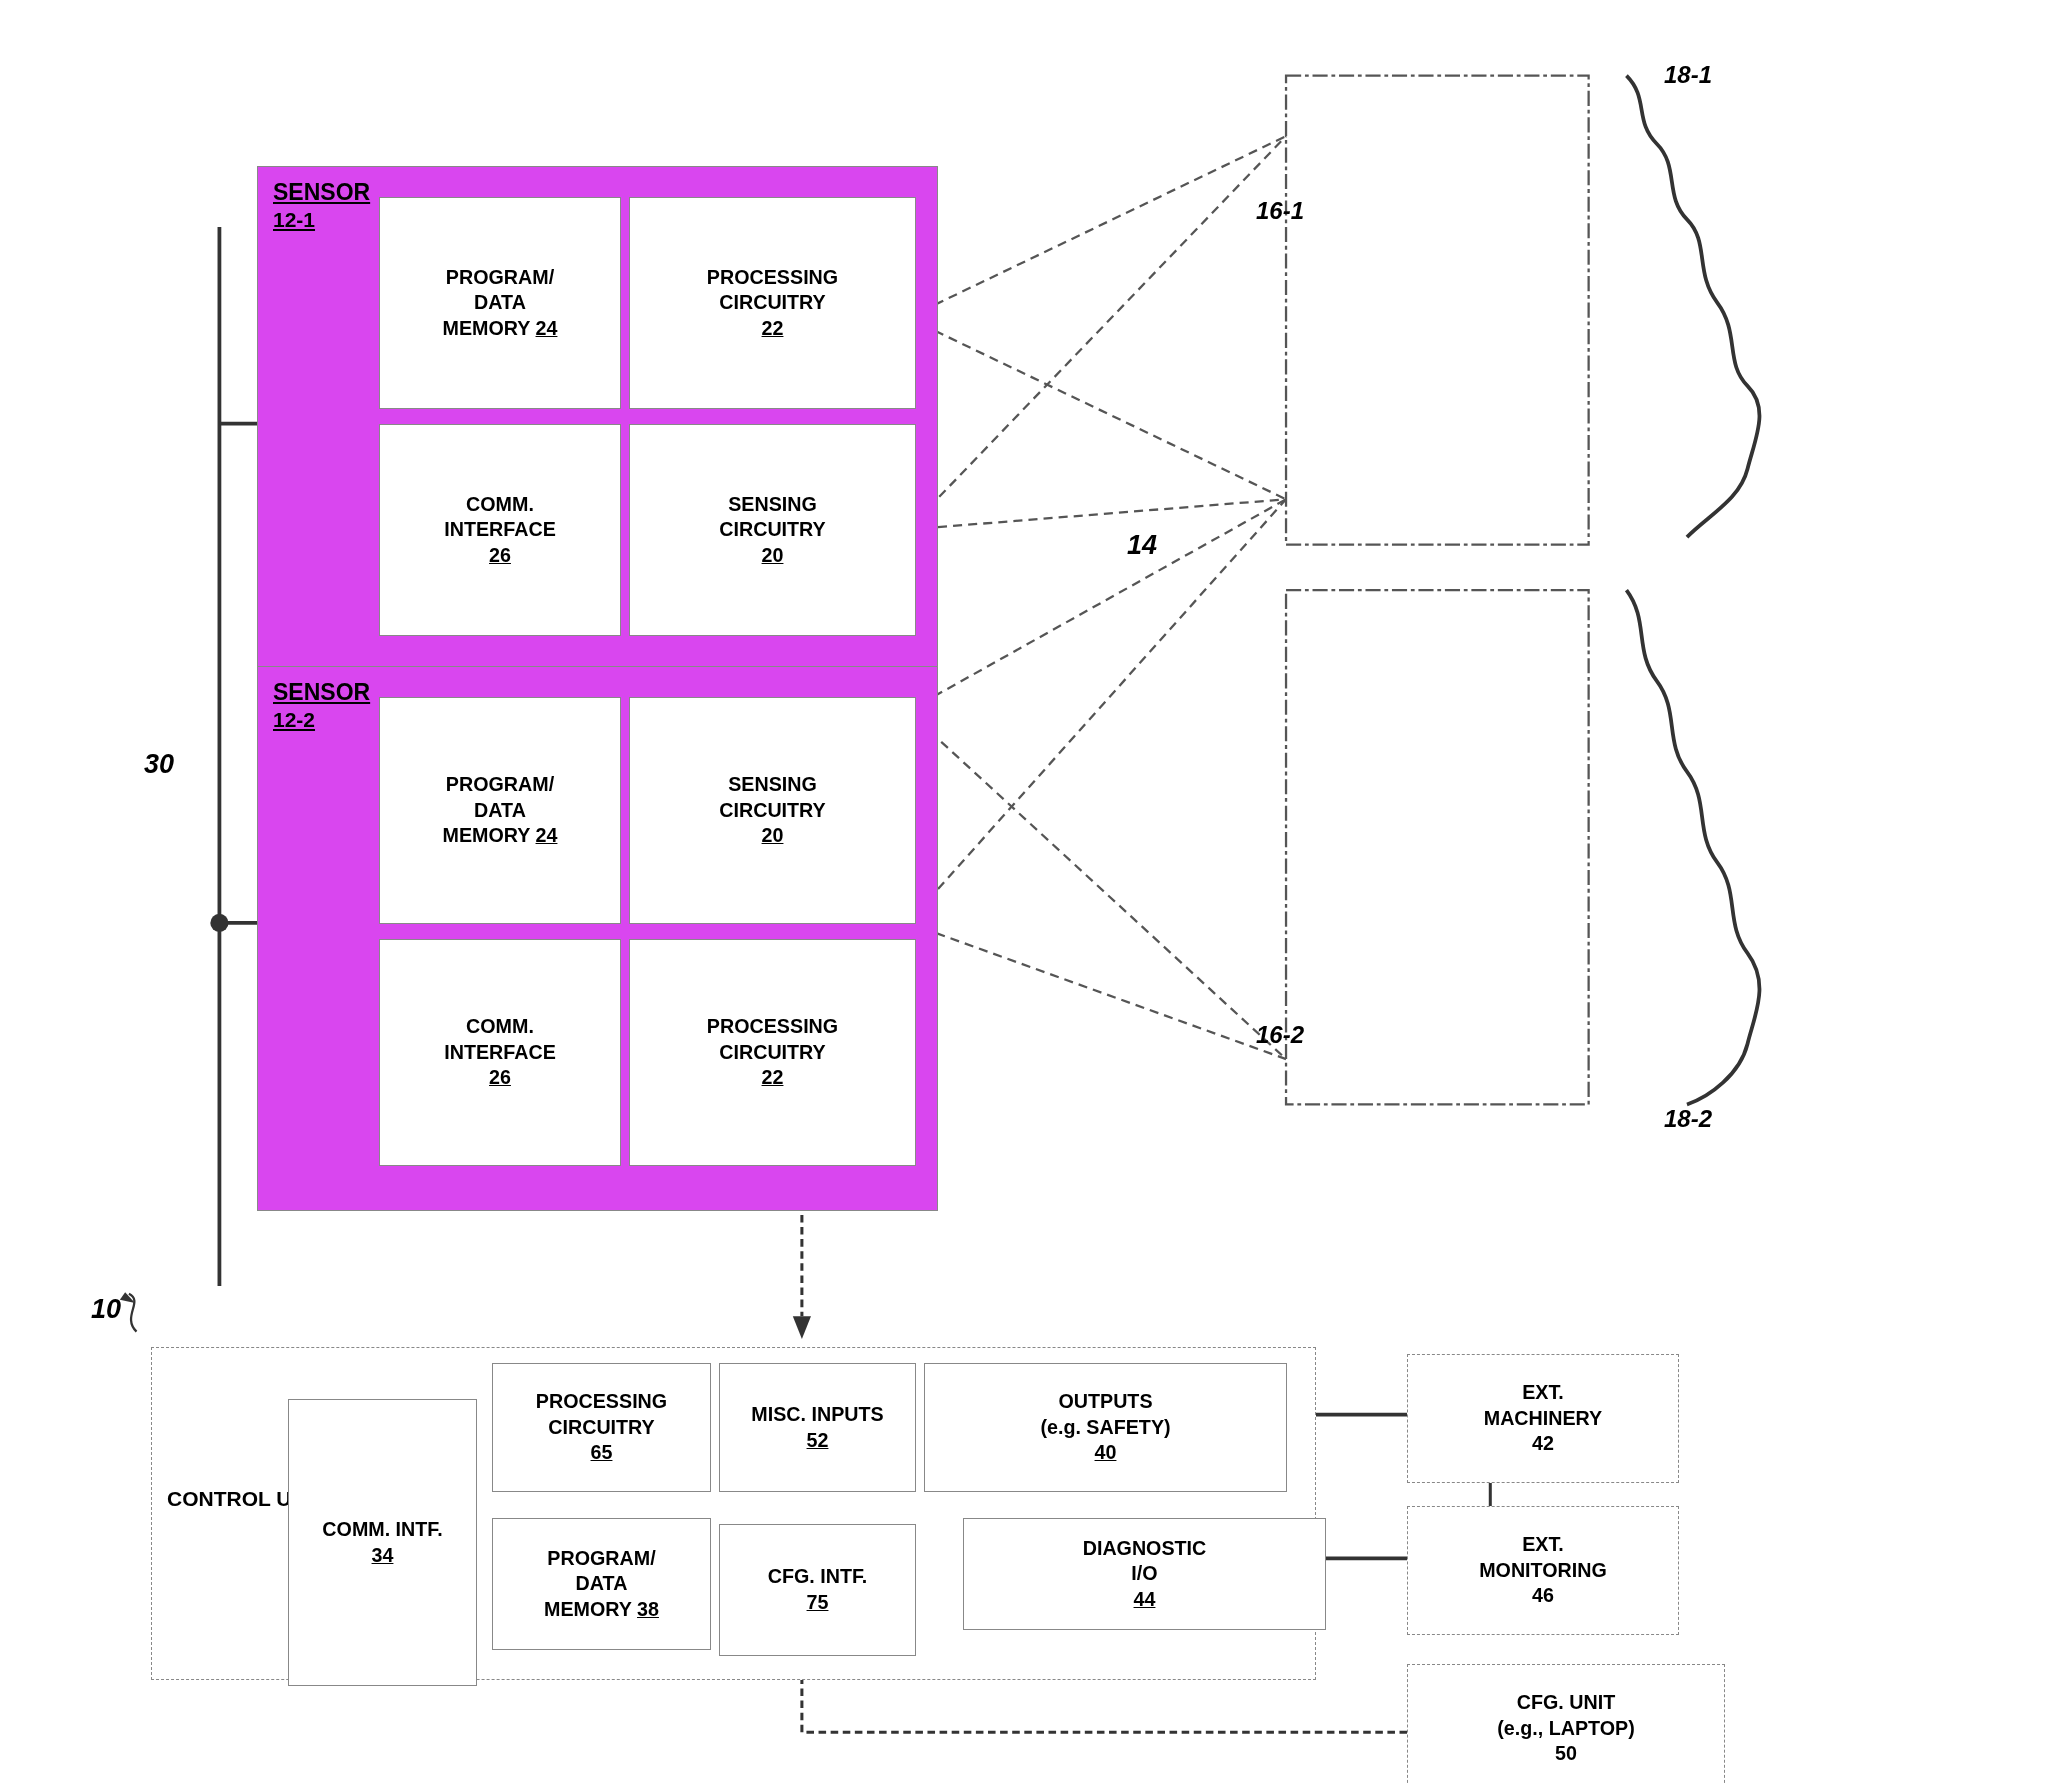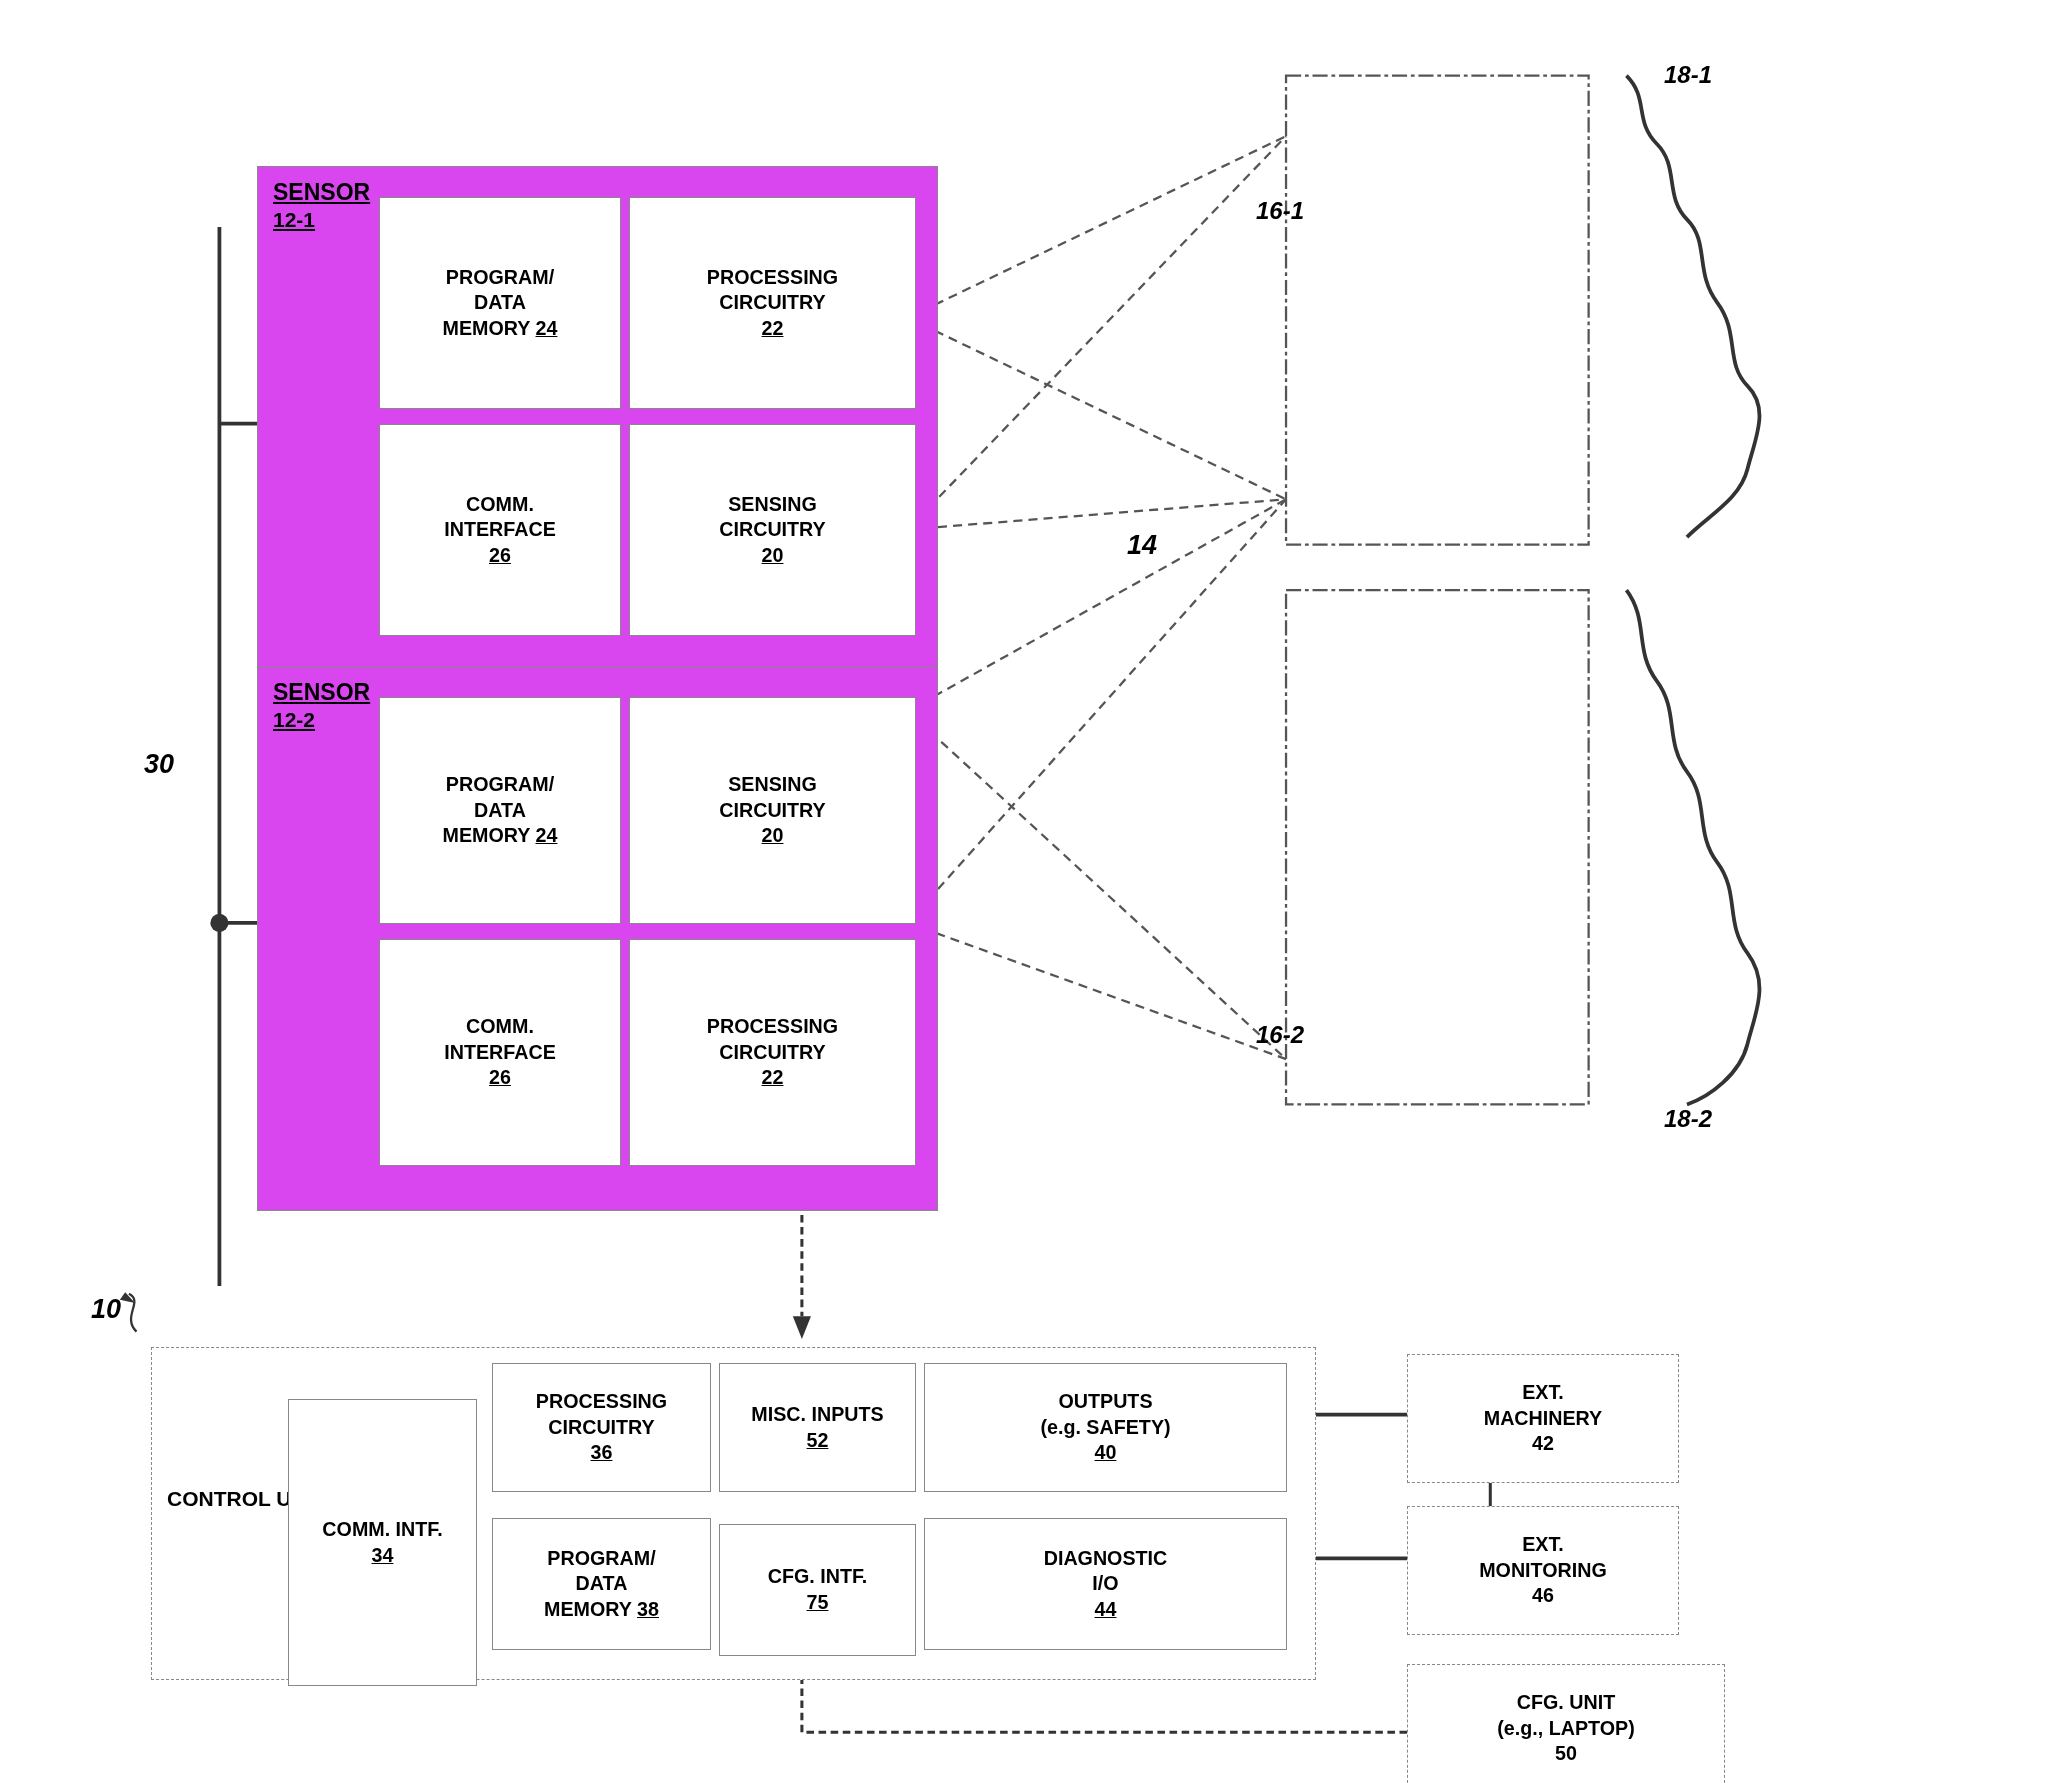--- a/index.html
+++ b/index.html
@@ -228,21 +228,21 @@
     </div>
 
     <div class="comp-box" style="left:136px; top:15px; width:189px; height:287px;margin-top:36px;">
       <div>
         COMM. INTF.<br><span class="ref-num">34</span>
       </div>
     </div>
 
     <div class="comp-box" style="left:340px; top:15px; width:219px; height:129px;">
       <div>
-        PROCESSING<br>CIRCUITRY<br><span class="ref-num">36</span>
+        PROCESSING<br>CIRCUITRY<br><span class="ref-num">65</span>
       </div>
     </div>
 
     <div class="comp-box" style="left:567px; top:15px; width:197px; height:129px;">
       <div>
         MISC. INPUTS<br><span class="ref-num">52</span>
       </div>
     </div>
 
     <div class="comp-box" style="left:772px; top:15px; width:363px; height:129px;">
@@ -256,21 +256,21 @@
         PROGRAM/<br>DATA<br>MEMORY <span class="ref-num">38</span>
       </div>
     </div>
 
     <div class="comp-box" style="left:567px; top:176px; width:197px; height:132px;">
       <div>
         CFG. INTF.<br><span class="ref-num">75</span>
       </div>
     </div>
 
-    <div class="comp-box" style="left:772px; top:170px; width:363px; height:132px;">
+    <div class="comp-box" style="left:811px; top:170px; width:363px; height:112px;">
       <div>
         DIAGNOSTIC<br>I/O<br><span class="ref-num">44</span>
       </div>
     </div>
   </div>
 
   <div class="ext-box" style="left:1407px; top:1354px; width:272px; height:129px;">
     <div>
       EXT.<br>MACHINERY<br><span class="ref-num">42</span>
     </div>

